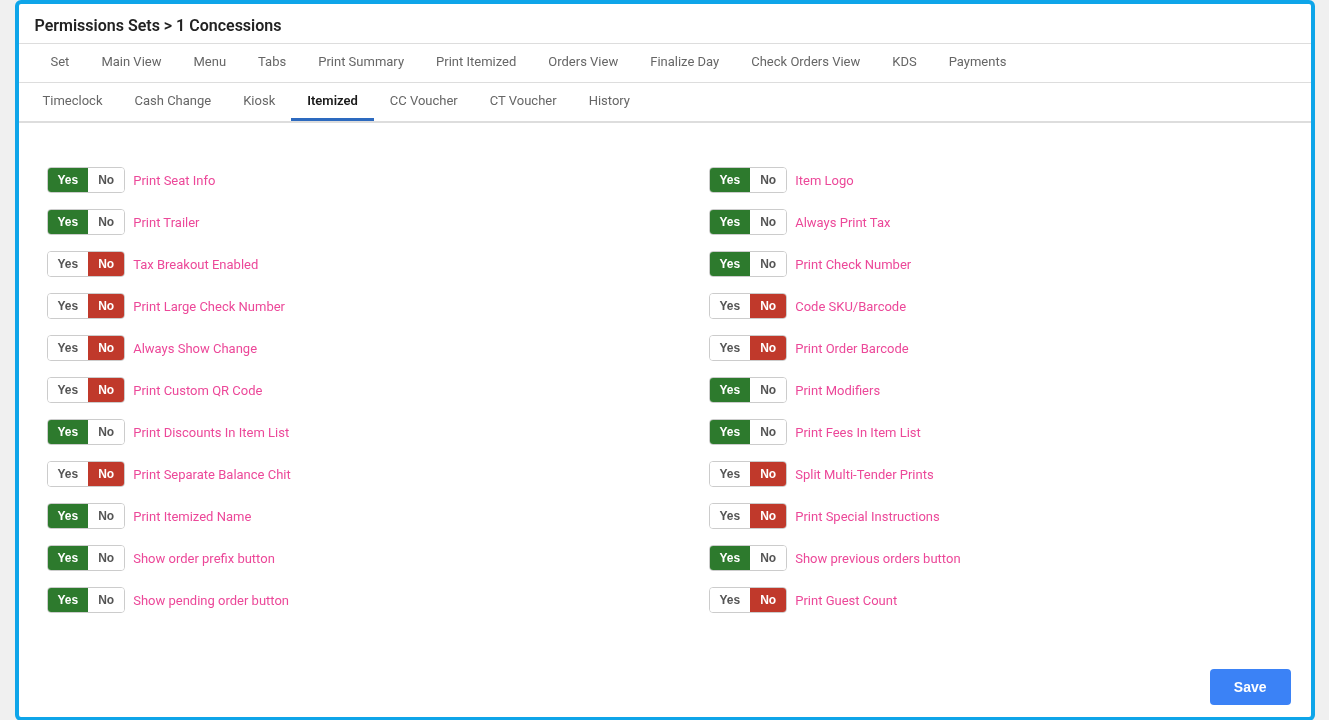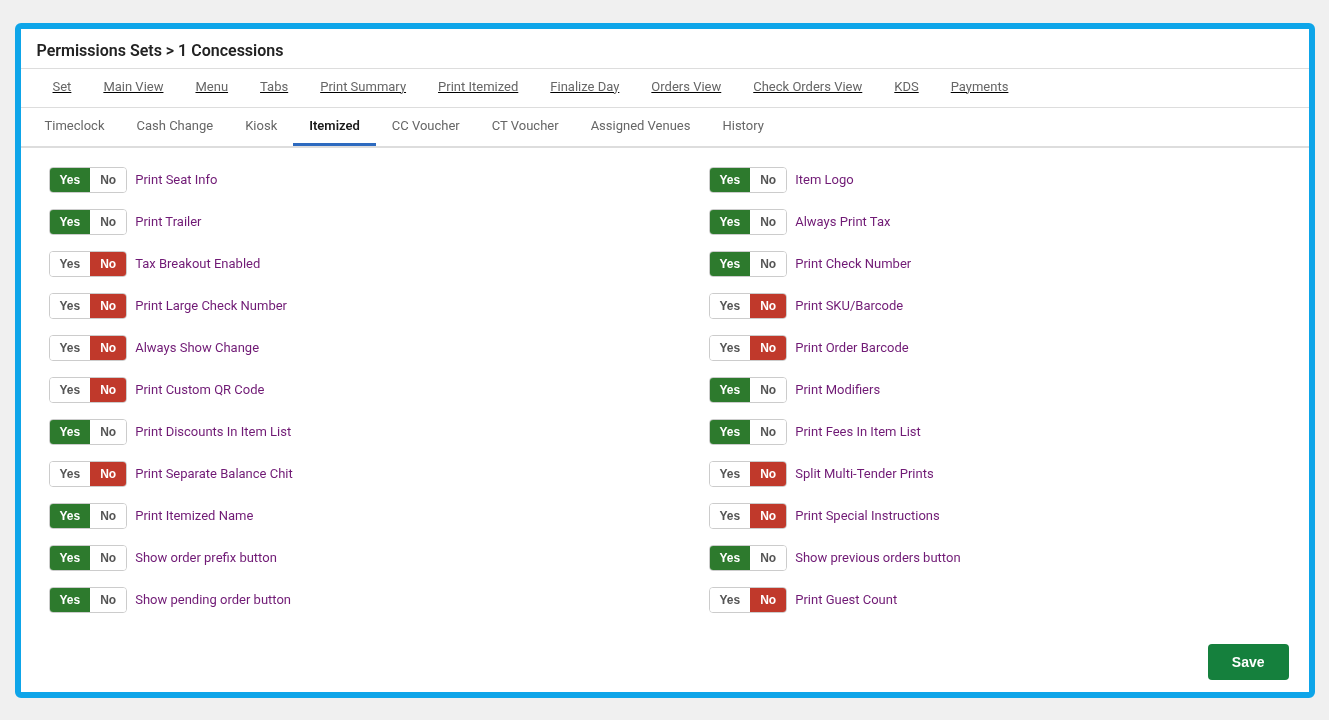--- a/index.html
+++ b/index.html
@@ -7,39 +7,38 @@
       font-family: -apple-system, BlinkMacSystemFont, 'Segoe UI', Roboto, sans-serif;
       background: #f0f0f0;
       display: flex;
       justify-content: center;
       align-items: center;
       min-height: 100vh;
     }
     .window {
       width: 1300px;
       background: #fff;
-      border: 6px solid #0ea5e9;
+      border: 4px solid #0ea5e9;
       border-radius: 6px;
       overflow: hidden;
     }
     .title-bar {
       padding: 12px 16px 8px;
       border-bottom: 1px solid #ddd;
     }
     .title-bar h1 {
       font-size: 16px;
       font-weight: 600;
       color: #222;
     }
     .tabs-row1 {
       display: flex;
       gap: 0;
       padding: 0 16px;
       border-bottom: 1px solid #ddd;
-      text-decoration: underline;
     }
     .tabs-row2 {
       display: flex;
       gap: 0;
       padding: 0 8px;
       border-bottom: 2px solid #ddd;
     }
     .tab {
       padding: 10px 16px;
       font-size: 13px;
@@ -47,21 +46,21 @@
       cursor: pointer;
       border-bottom: 3px solid transparent;
       white-space: nowrap;
     }
     .tab.active {
       color: #1a1a1a;
       font-weight: 600;
       border-bottom: 3px solid #2d6abf;
     }
     .content {
-      padding: 11px 24px;
+      padding: 36px 24px;
     }
     .grid {
       display: grid;
       grid-template-columns: 1fr 1fr;
       gap: 0;
     }
     .row-item {
       display: flex;
       align-items: center;
       padding: 8px 4px;
@@ -88,29 +87,29 @@
     .toggle-btn.active-yes {
       background: #2d7a2d;
       color: #fff;
     }
     .toggle-btn.active-no {
       background: #c0392b;
       color: #fff;
     }
     .row-label {
       font-size: 13px;
-      color: #701a75;
+      color: #ec4899;
     }
     .save-area {
       display: flex;
       justify-content: flex-end;
       padding: 12px 20px;
     }
     .save-btn {
-      background: #15803d;
+      background: #3b82f6;
       color: #fff;
       border: none;
       padding: 10px 24px;
       border-radius: 4px;
       font-size: 14px;
       font-weight: 600;
       cursor: pointer;
     }
     .left-col { border-right: none; }
     .right-col { padding-left: 40px; }
@@ -123,34 +122,33 @@
     <h1>Permissions Sets &gt; 1 Concessions</h1>
   </div>
 
   <div class="tabs-row1" id="tabs-row1">
       <div class="tab">Set</div>
       <div class="tab">Main View</div>
       <div class="tab">Menu</div>
       <div class="tab">Tabs</div>
       <div class="tab">Print Summary</div>
       <div class="tab">Print Itemized</div>
+      <div class="tab">Orders View</div>
       <div class="tab">Finalize Day</div>
-      <div class="tab">Orders View</div>
       <div class="tab">Check Orders View</div>
       <div class="tab">KDS</div>
       <div class="tab">Payments</div>
     </div>
   <div class="tabs-row2" id="tabs-row2">
       <div class="tab">Timeclock</div>
       <div class="tab">Cash Change</div>
       <div class="tab">Kiosk</div>
       <div class="tab active">Itemized</div>
       <div class="tab">CC Voucher</div>
       <div class="tab">CT Voucher</div>
-      <div class="tab">Assigned Venues</div>
       <div class="tab">History</div>
     </div>
 
   <div class="content">
     <div class="grid">
       <div class="left-col" id="left-col">
           <div class="row-item">
             <div class="toggle-group">
               <button class="toggle-btn active-yes">Yes</button>
               <button class="toggle-btn">No</button>
@@ -248,21 +246,21 @@
               <button class="toggle-btn active-yes">Yes</button>
               <button class="toggle-btn">No</button>
             </div>
             <span class="row-label">Print Check Number</span>
           </div>
           <div class="row-item">
             <div class="toggle-group">
               <button class="toggle-btn">Yes</button>
               <button class="toggle-btn active-no">No</button>
             </div>
-            <span class="row-label">Print SKU/Barcode</span>
+            <span class="row-label">Code SKU/Barcode</span>
           </div>
           <div class="row-item">
             <div class="toggle-group">
               <button class="toggle-btn">Yes</button>
               <button class="toggle-btn active-no">No</button>
             </div>
             <span class="row-label">Print Order Barcode</span>
           </div>
           <div class="row-item">
             <div class="toggle-group">

